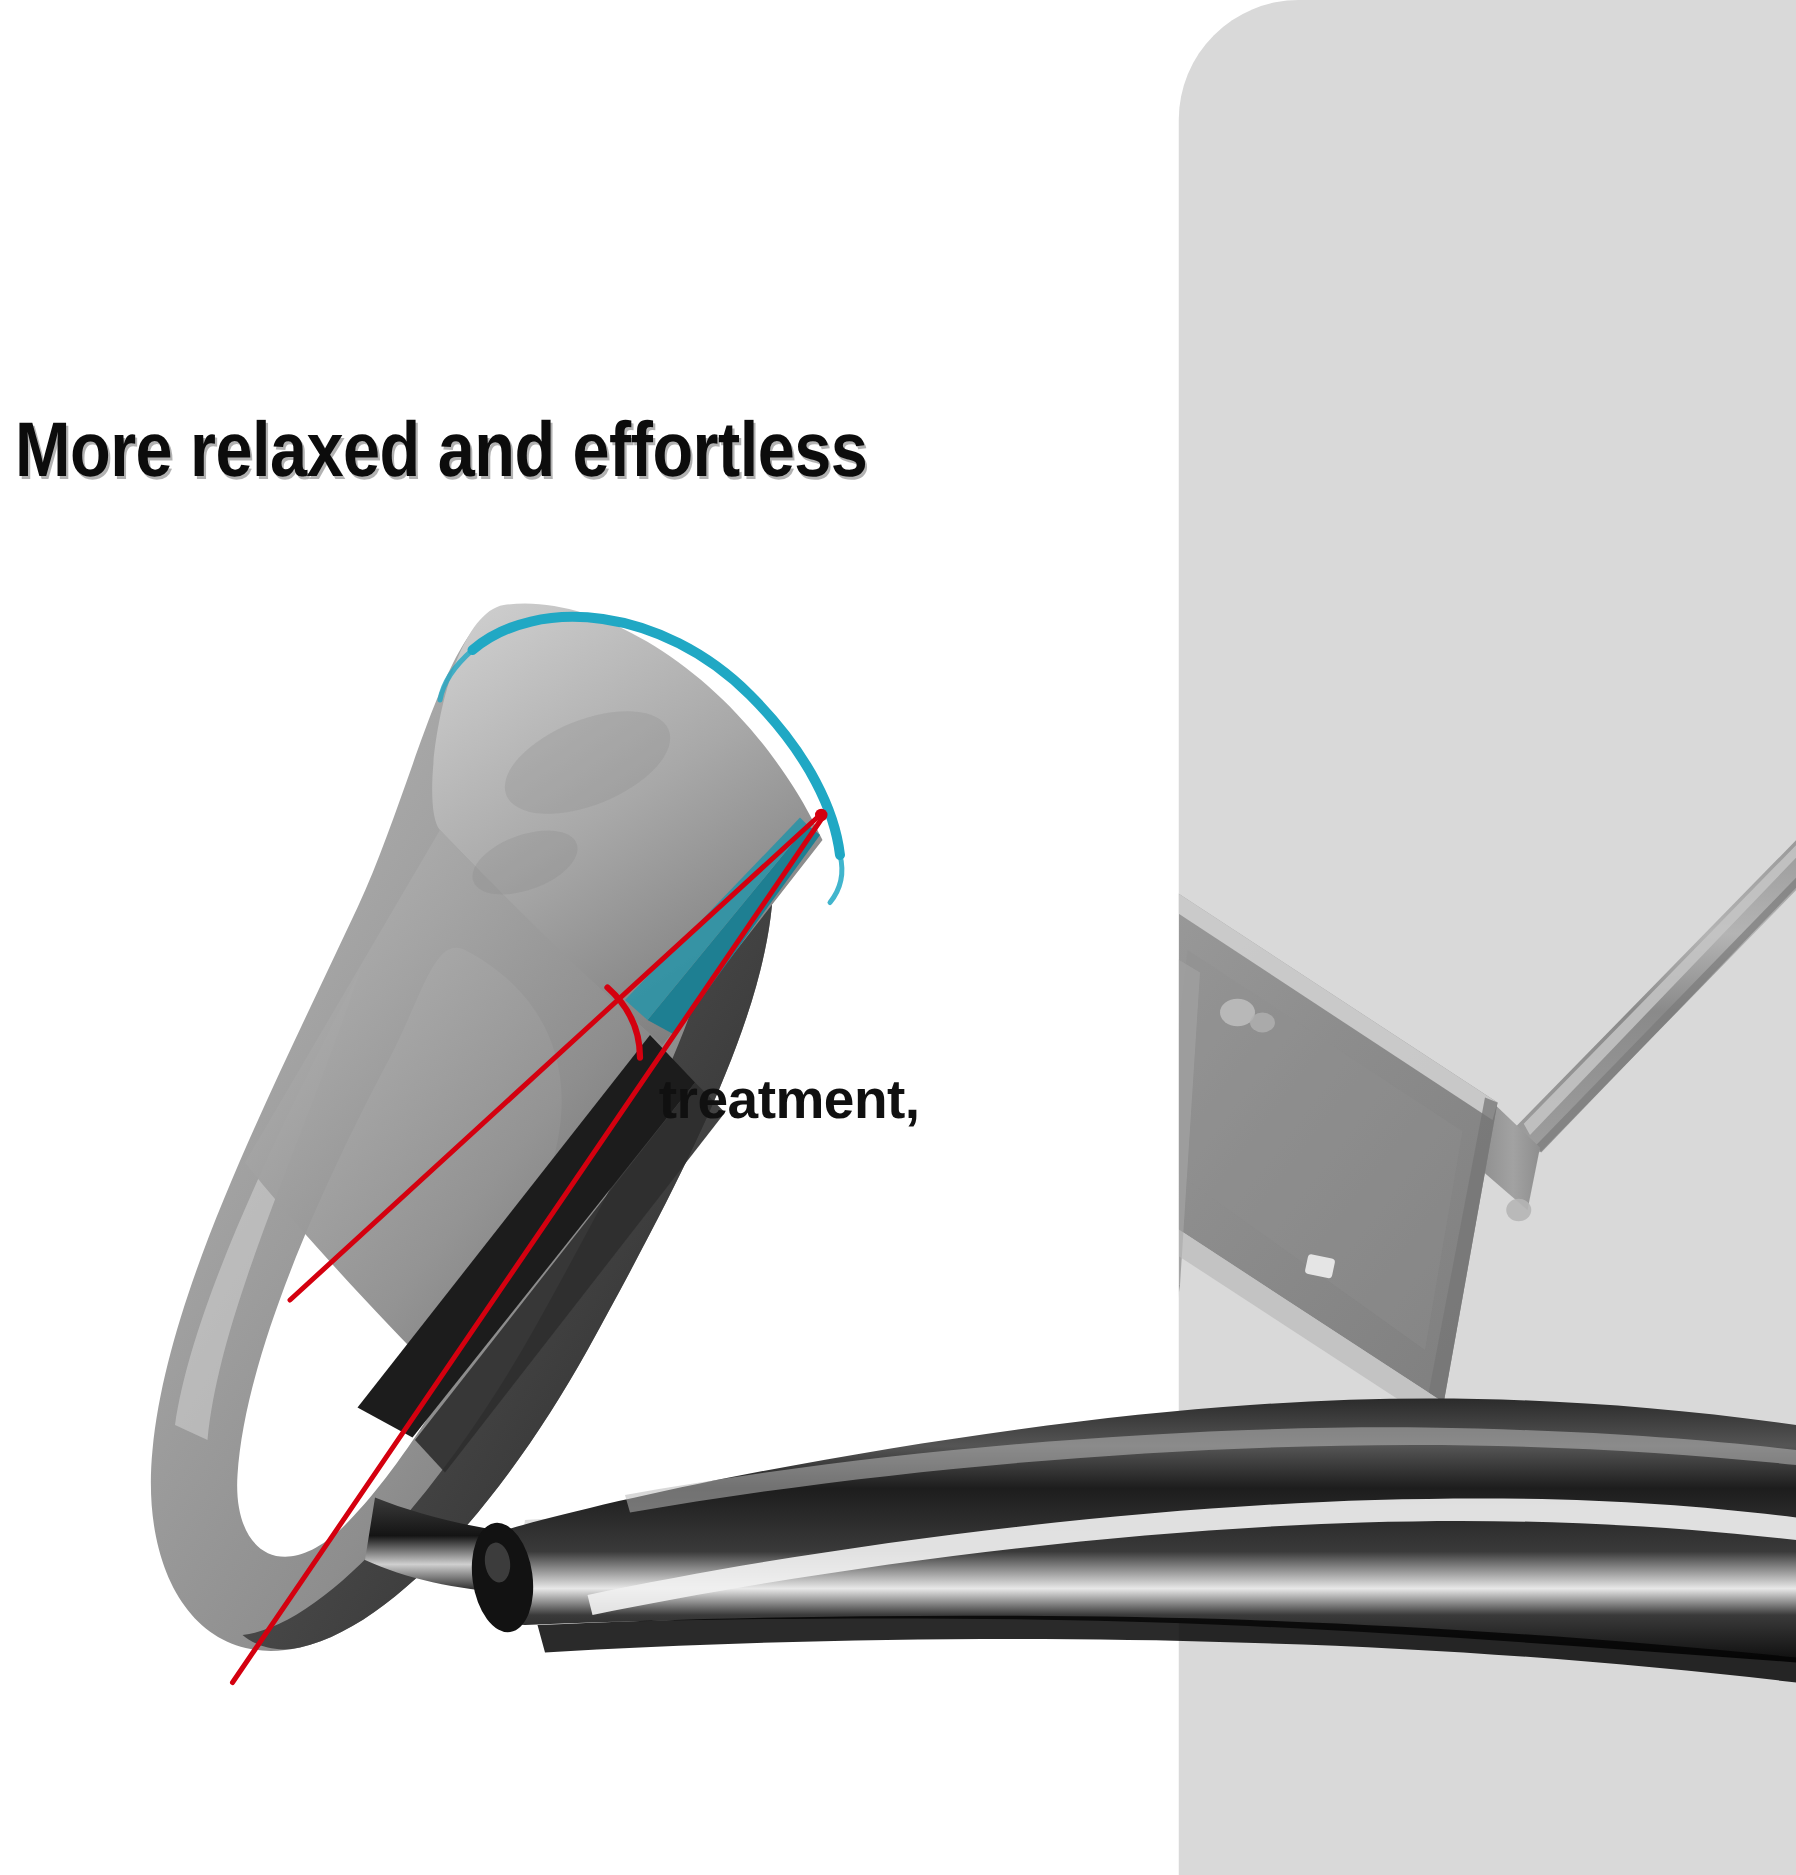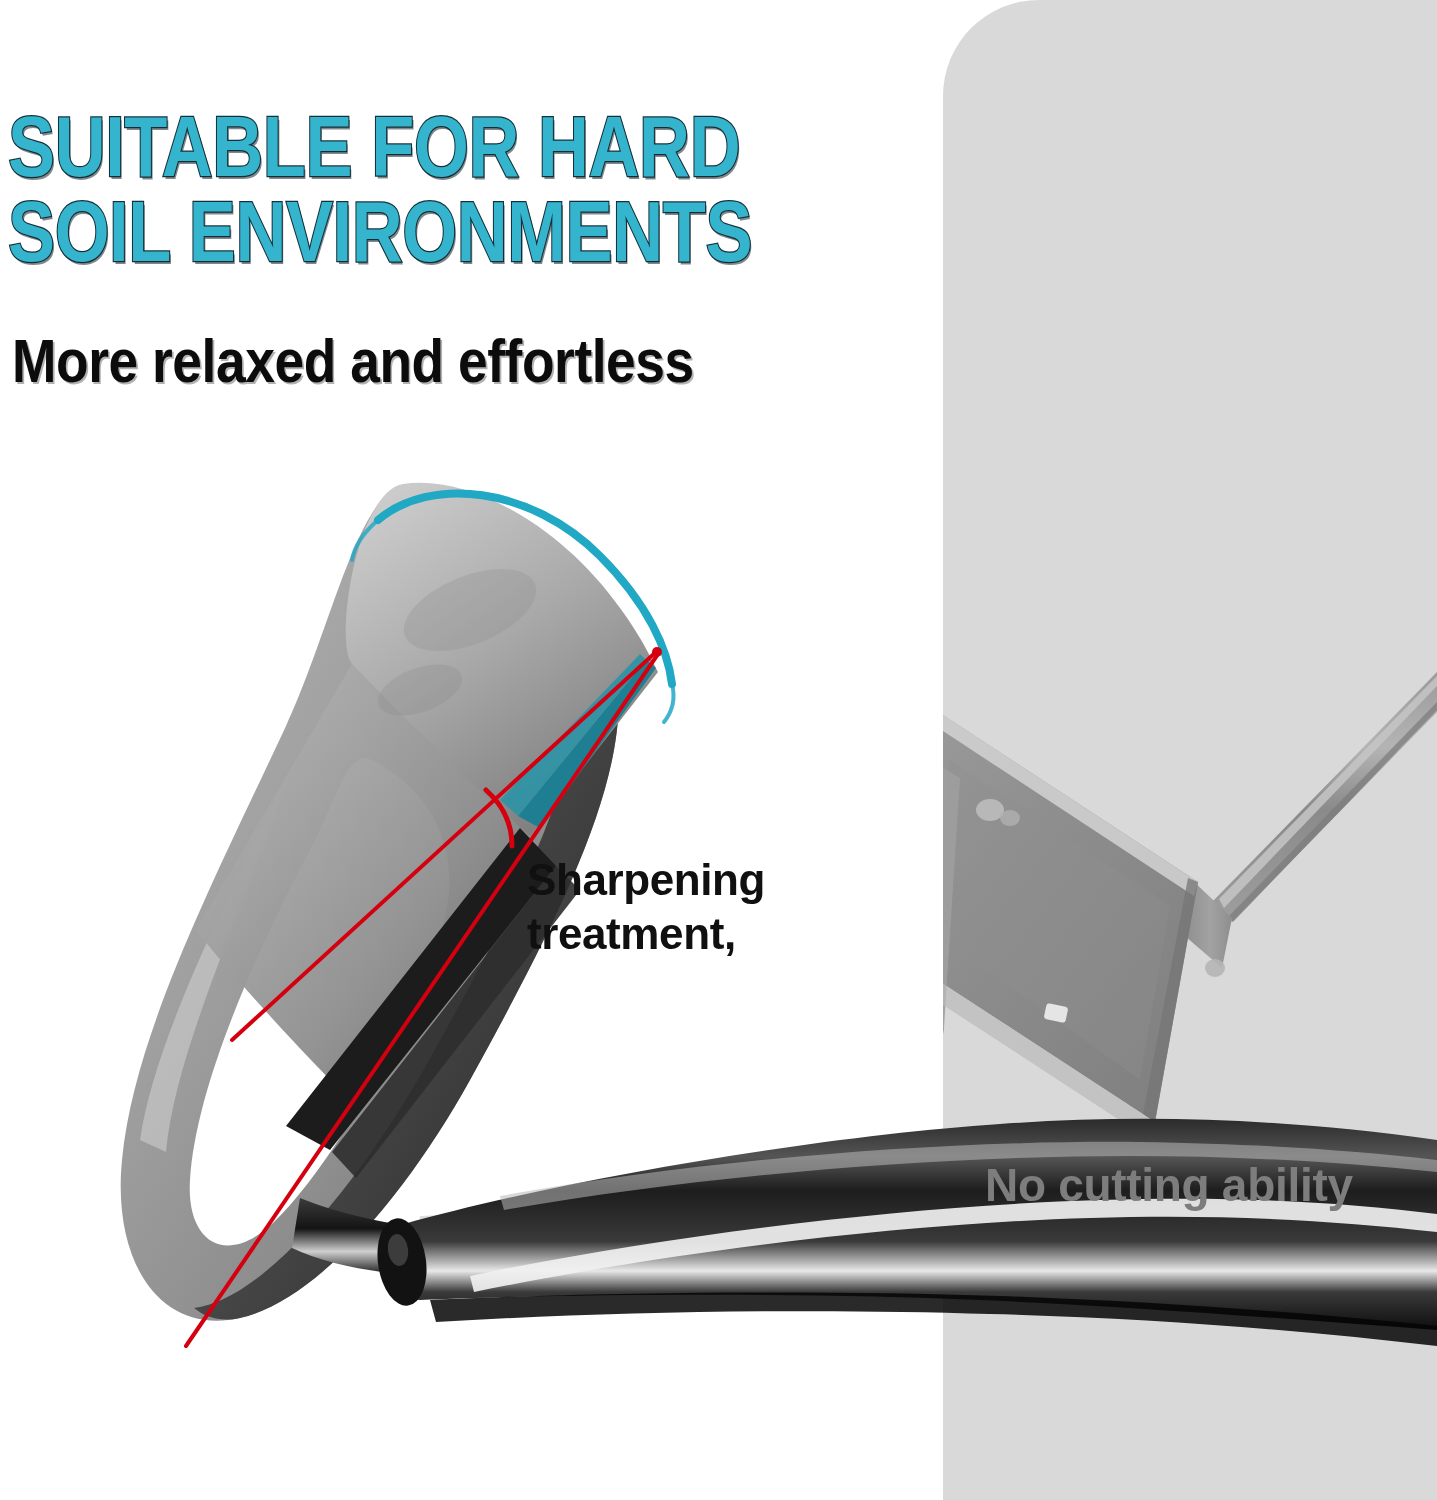--- a/index.html
+++ b/index.html
@@ -326,28 +326,22 @@
                C1160,1302 1300,1312 1437,1326
                L1437,1346
                C1300,1330 1150,1318 990,1314
                C810,1308 600,1312 436,1322 Z" fill="#050505" opacity="0.85"></path>
 
       <ellipse cx="402" cy="1262" rx="24" ry="44" fill="#121212" transform="rotate(-8 402 1262)"></ellipse>
       <ellipse cx="398" cy="1250" rx="10" ry="16" fill="#3c3c3c" transform="rotate(-8 398 1250)"></ellipse>
     </g>
   </svg>
 
-  <div class="headline-block">
-    <div class="headline">SUITABLE FOR HARD</div>
-    <div class="headline">SOIL ENVIRONMENTS</div>
-  </div>
 
   <div class="subhead">More relaxed and effortless</div>
 
 
   <div class="annot-sharp">
-    <div>Sharpening</div>
     <div>treatment,</div>
   </div>
 
-  <div class="annot-nocut">No cutting ability</div>
 
 </div>
 
 </body></html>

